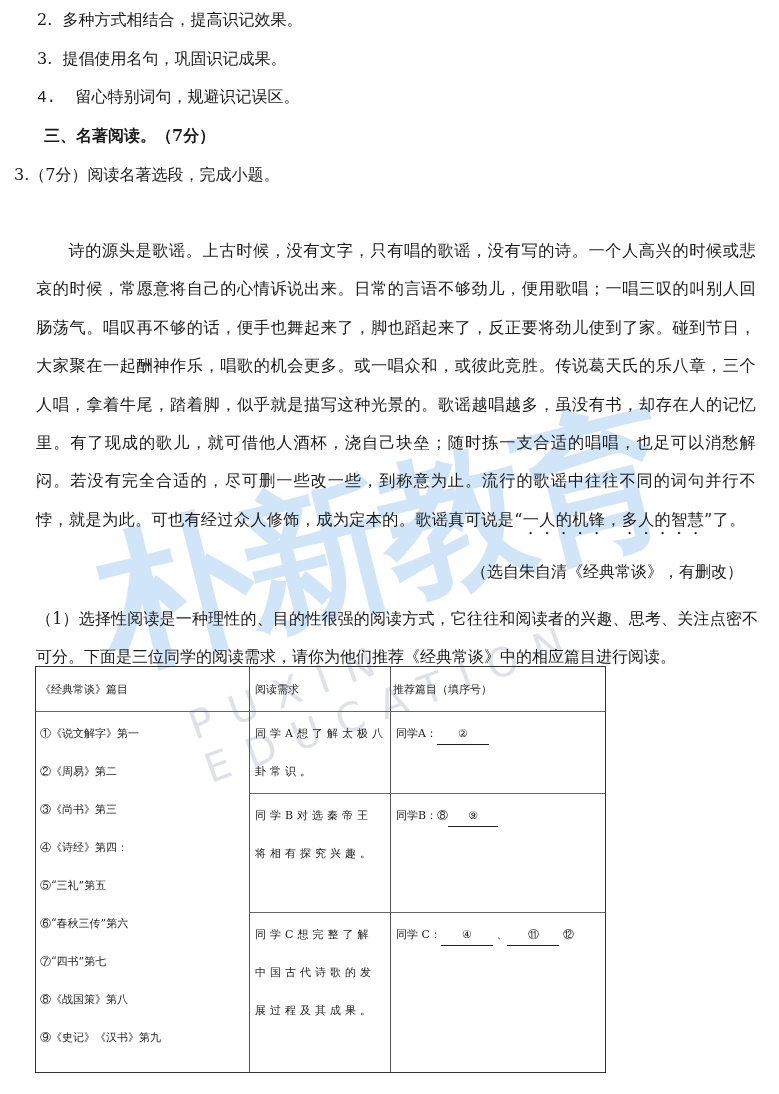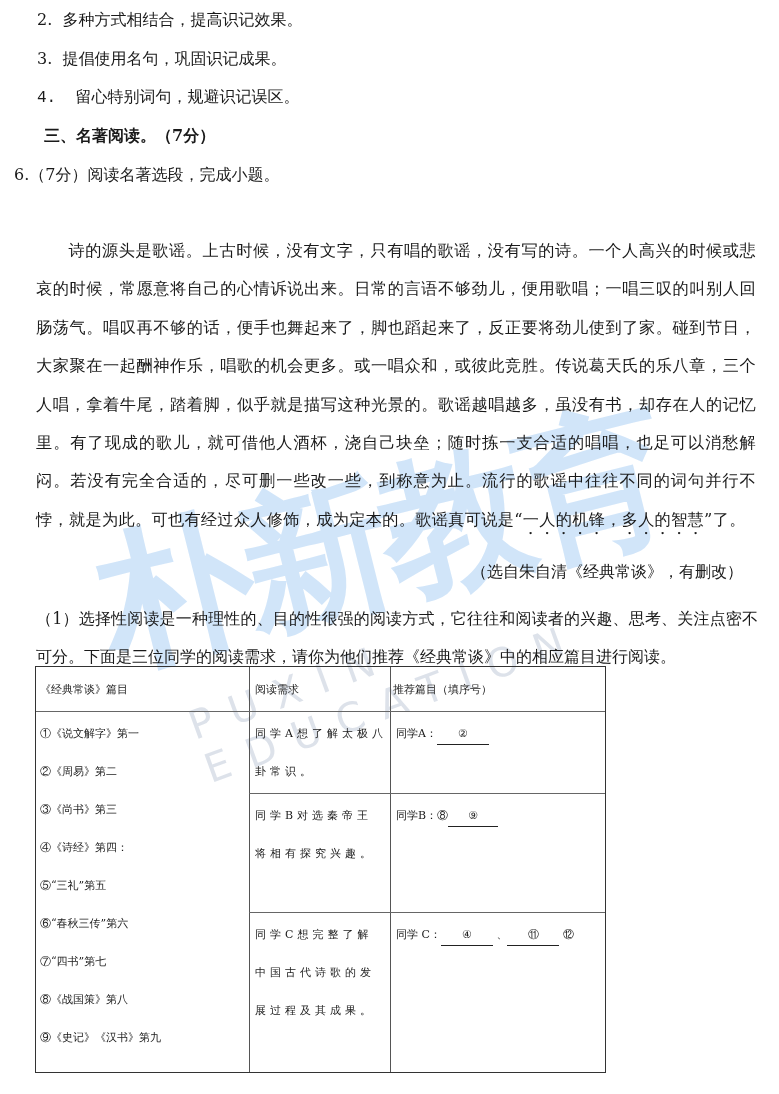--- a/index.html
+++ b/index.html
@@ -42,21 +42,21 @@
     <span>2.</span>&nbsp;&nbsp;<span>多种方式相结合，提高识记效果。</span>
   </div>
   <div class="line" style="left:37px;top:49px;">
     <span>3.</span>&nbsp;&nbsp;<span>提倡使用名句，巩固识记成果。</span>
   </div>
   <div class="line" style="left:37px;top:88px;font-family:Liberation Mono, monospace;">
     <span>4.</span>&nbsp;&nbsp;<span>留心特别词句，规避识记误区。</span>
   </div>
 
   <div class="line bold" style="left:14px;top:126px;margin-left:30px;">三、名著阅读。（7分）</div>
-  <div class="line" style="left:14px;top:165px;">6.（7分）阅读名著选段，完成小题。</div>
+  <div class="line" style="left:14px;top:165px;">3.（7分）阅读名著选段，完成小题。</div>
 
   <div class="para"><span>诗的源头是歌谣。上古时候，没有文字，只有唱的歌谣，没有写的诗。一个人高兴的时候或悲哀的时候，常愿意将自己的心情诉说出来。日常的言语不够劲儿，便用歌唱；一唱三叹的叫别人回肠荡气。唱叹再不够的话，便手也舞起来了，脚也蹈起来了，反正要将劲儿使到了家。碰到节日，大家聚在一起酬神作乐，唱歌的机会更多。或一唱众和，或彼此竞胜。传说葛天氏的乐八章，三个人唱，拿着牛尾，踏着脚，似乎就是描写这种光景的。歌谣越唱越多，虽没有书，却存在人的记忆里。有了现成的歌儿，就可借他人酒杯，浇自己块垒；随时拣一支合适的唱唱，也足可以消愁解闷。若没有完全合适的，尽可删一些改一些，到称意为止。流行的歌谣中往往不同的词句并行不悖，就是为此。可也有经过众人修饰，成为定本的。歌谣真可说是“</span><span class="dotted">一人的机锋，多人的智慧</span><span>”了。</span></div>
 
   <div class="source line">（选自朱自清《经典常谈》，有删改）</div>
 
   <div class="q1">（1）选择性阅读是一种理性的、目的性很强的阅读方式，它往往和阅读者的兴趣、思考、关注点密不可分。下面是三位同学的阅读需求，请你为他们推荐《经典常谈》中的相应篇目进行阅读。</div>
 </div>
 
 <div class="tbl">
   <div class="vline" style="left:213px;"></div>

